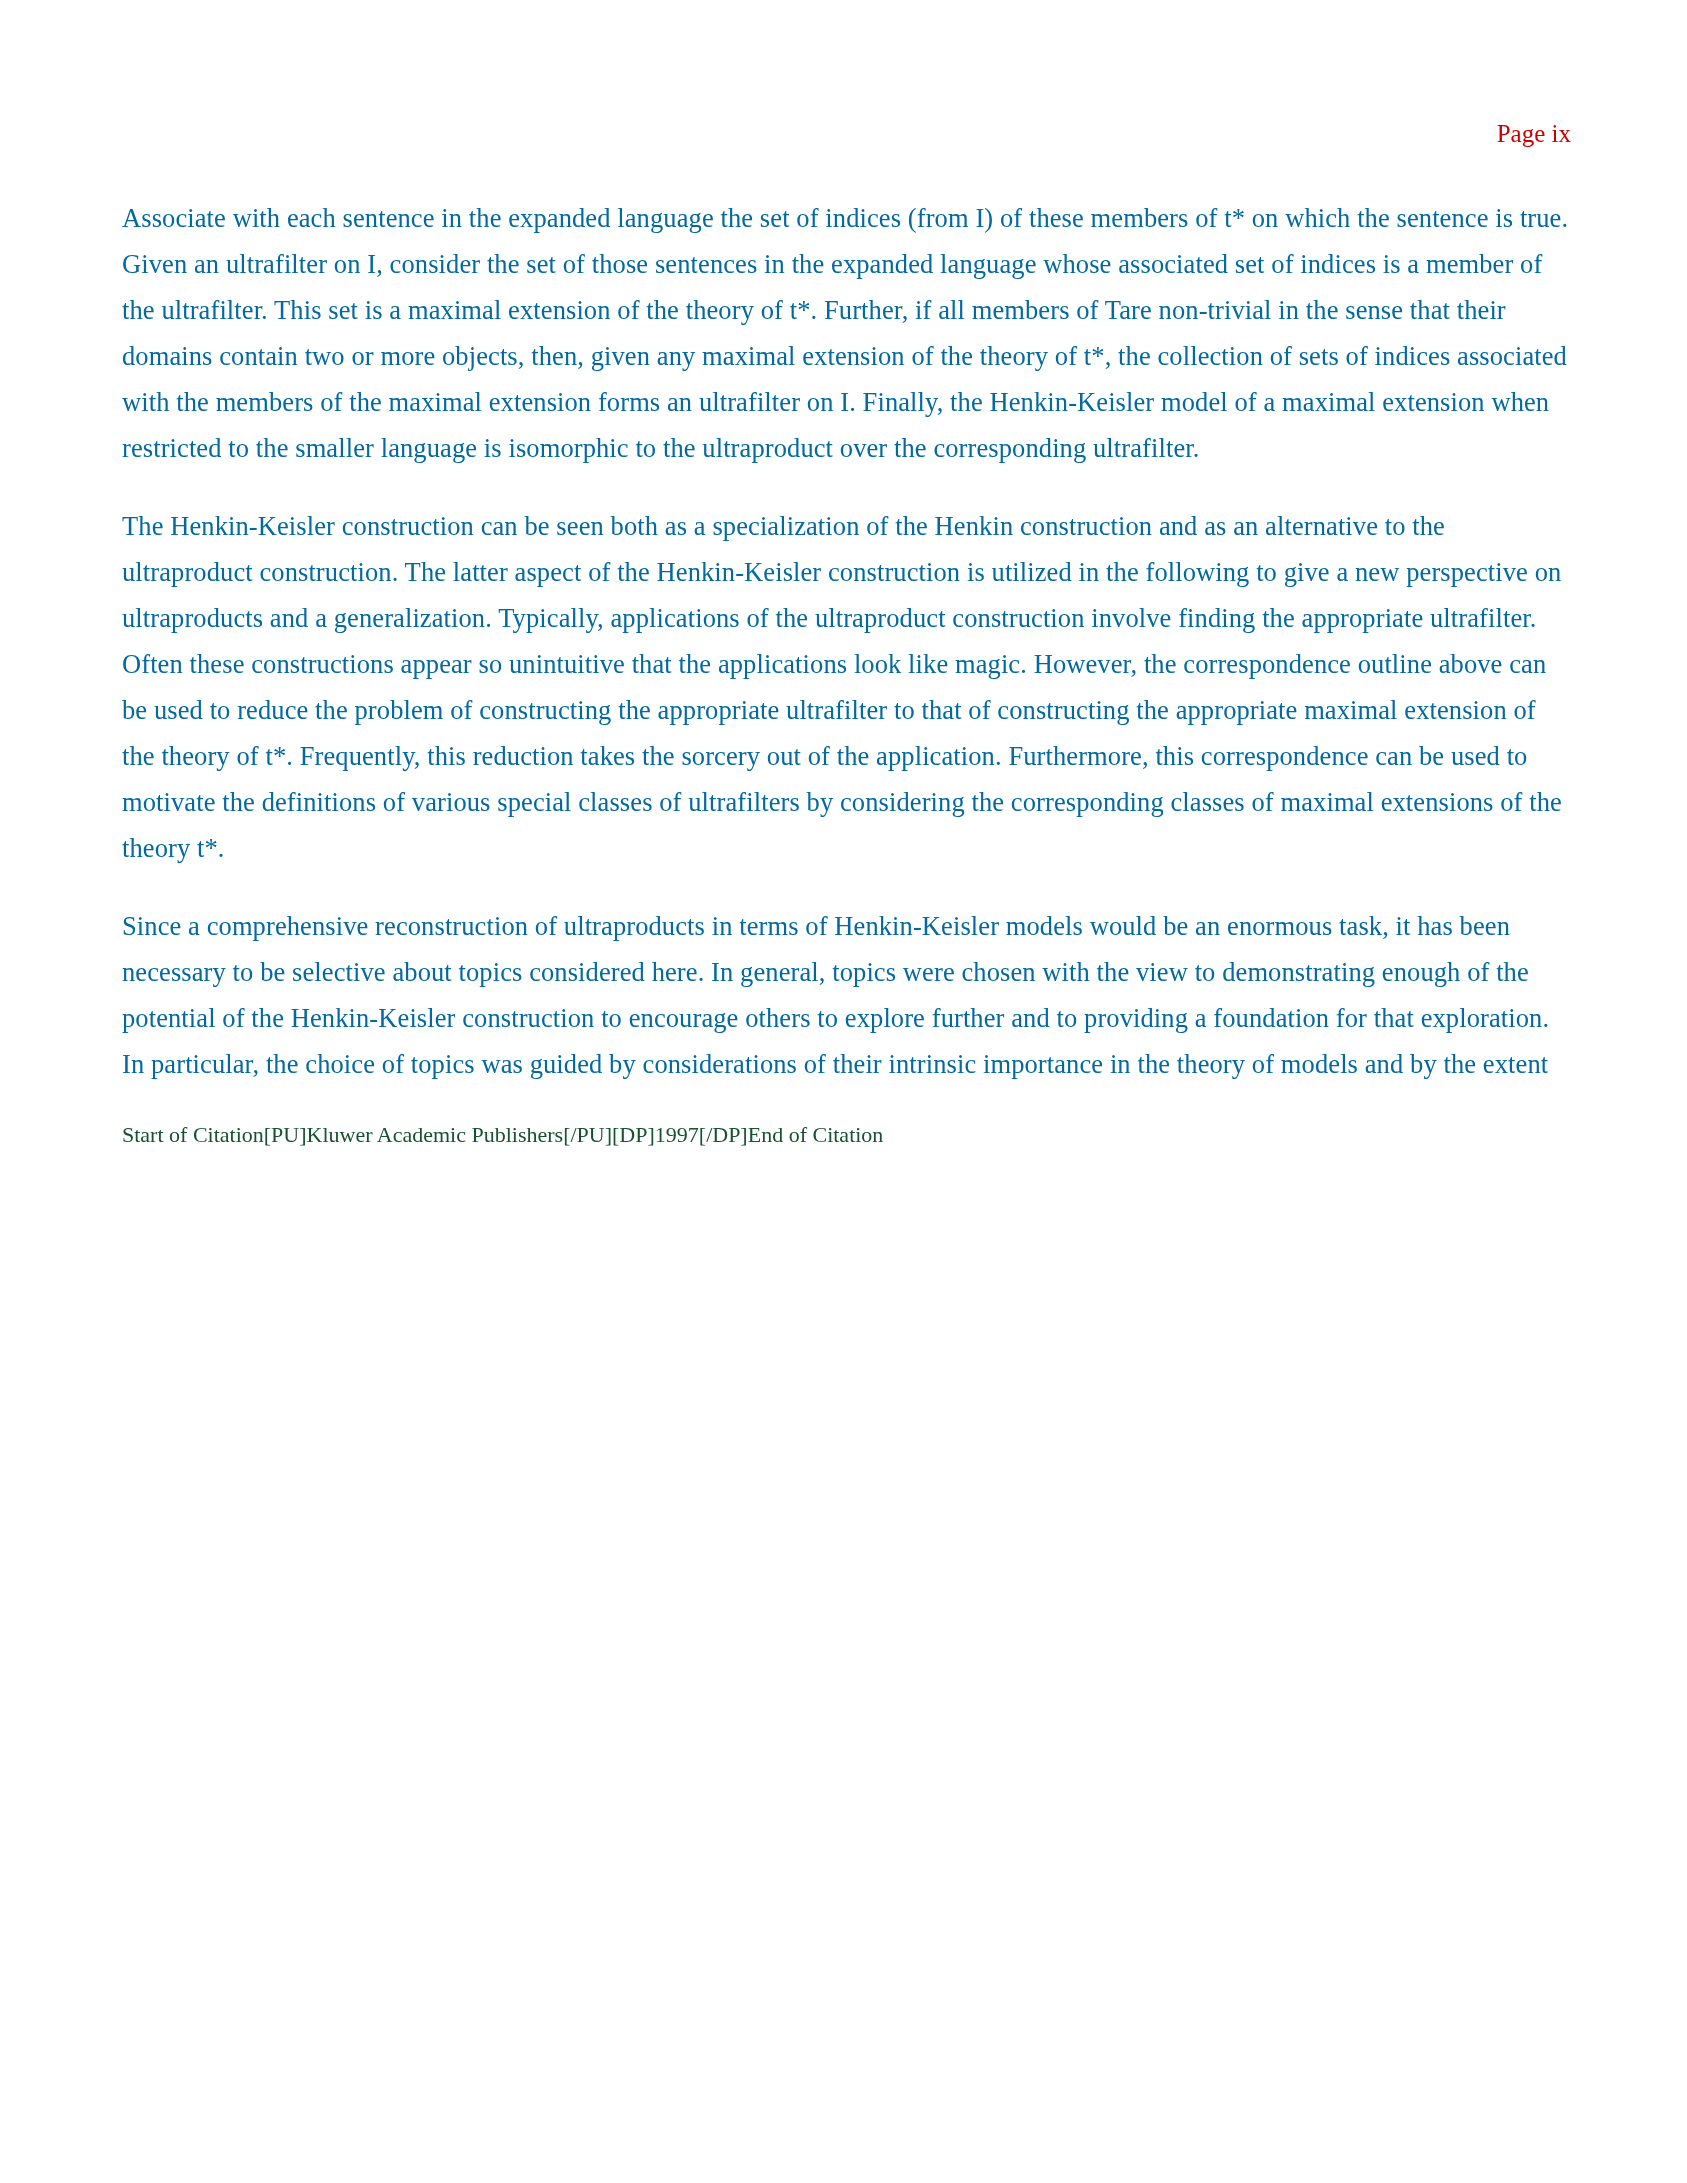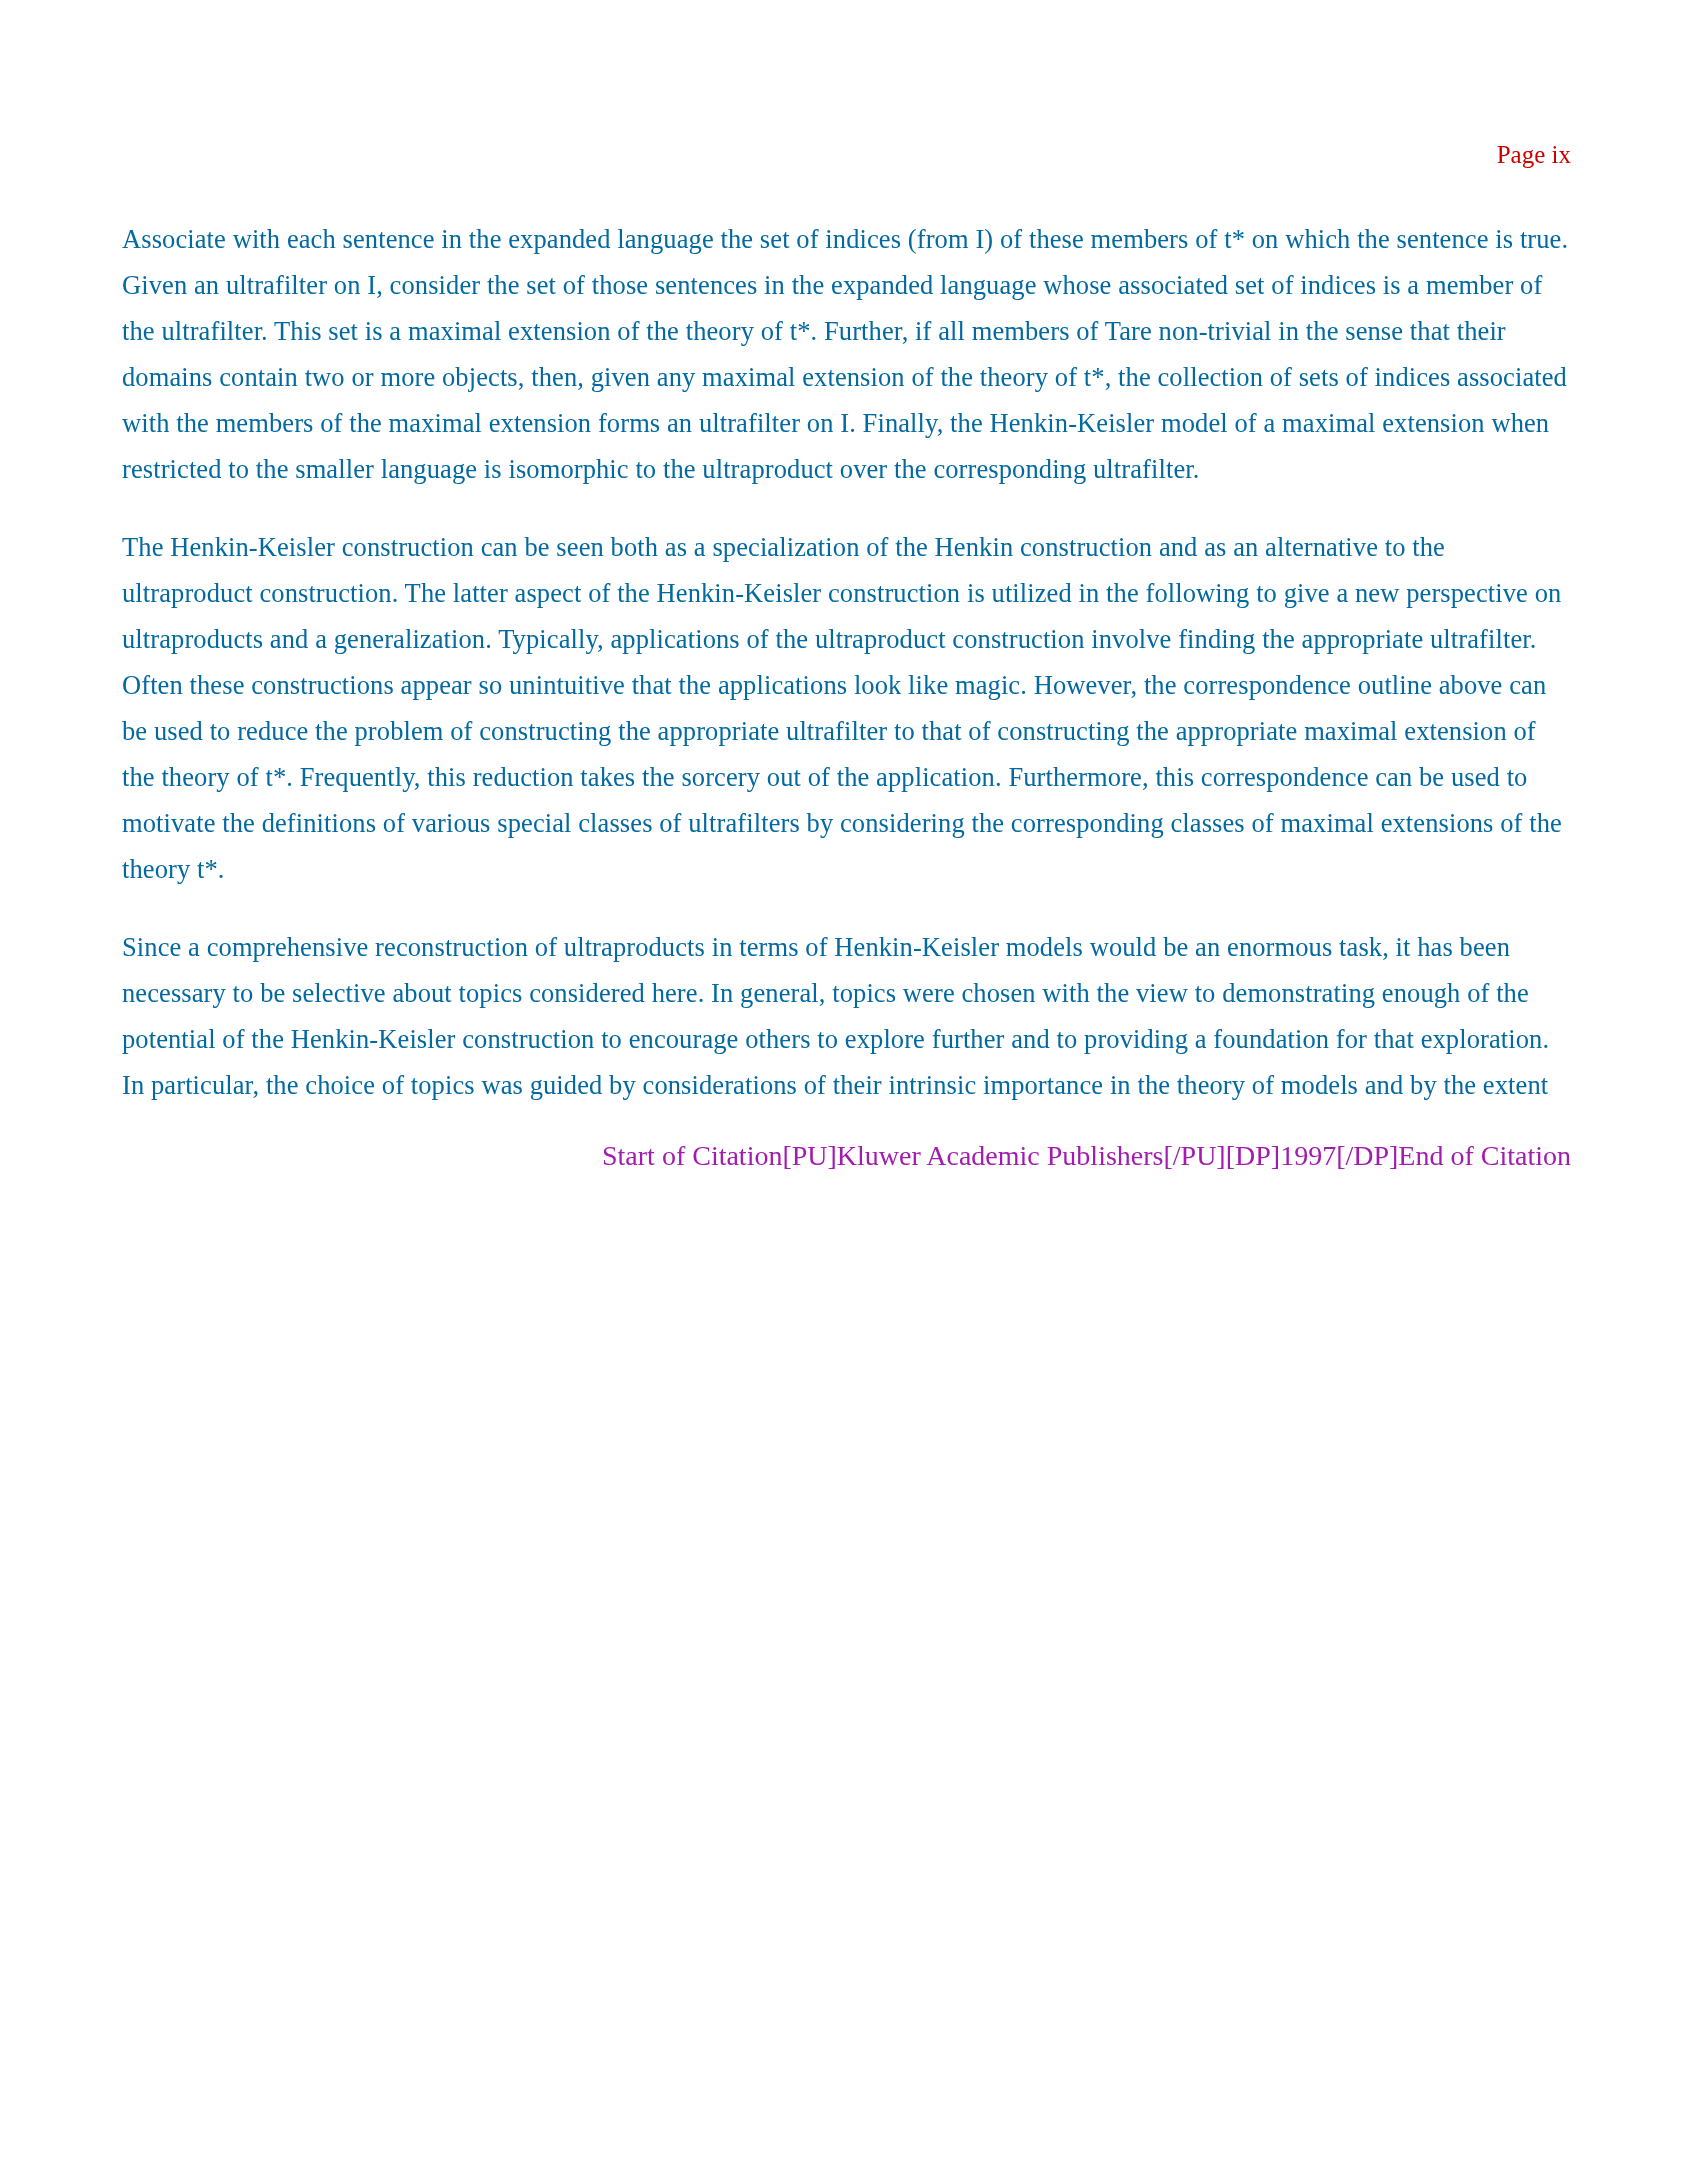--- a/index.html
+++ b/index.html
@@ -11,43 +11,43 @@
   }
   .page {
     position: relative;
     width: 1687px;
     height: 2183px;
     background: #ffffff;
   }
   .content {
     position: absolute;
     left: 122px;
-    top: 132px;
+    top: 111px;
     width: 1449px;
   }
   .page-number {
     text-align: right;
     color: #cc0000;
     font-size: 25px;
     line-height: 46px;
     margin-bottom: 38px;
   }
   .body-paragraph {
     color: #0369a1;
     font-size: 26.5px;
     line-height: 46px;
     text-align: left;
     margin-bottom: 32px;
     letter-spacing: 0.1px;
   }
   .citation-line {
-    color: #a21caf;
-    font-size: 28px;
+    color: #14532d;
+    font-size: 22px;
     line-height: 32px;
-    text-align: right;
+    text-align: left;
     margin-top: 12px;
   }
 </style>
 </head>
 <body>
 
 <div class="page">
   <div class="content">
 
     <div class="page-number">Page ix</div>

